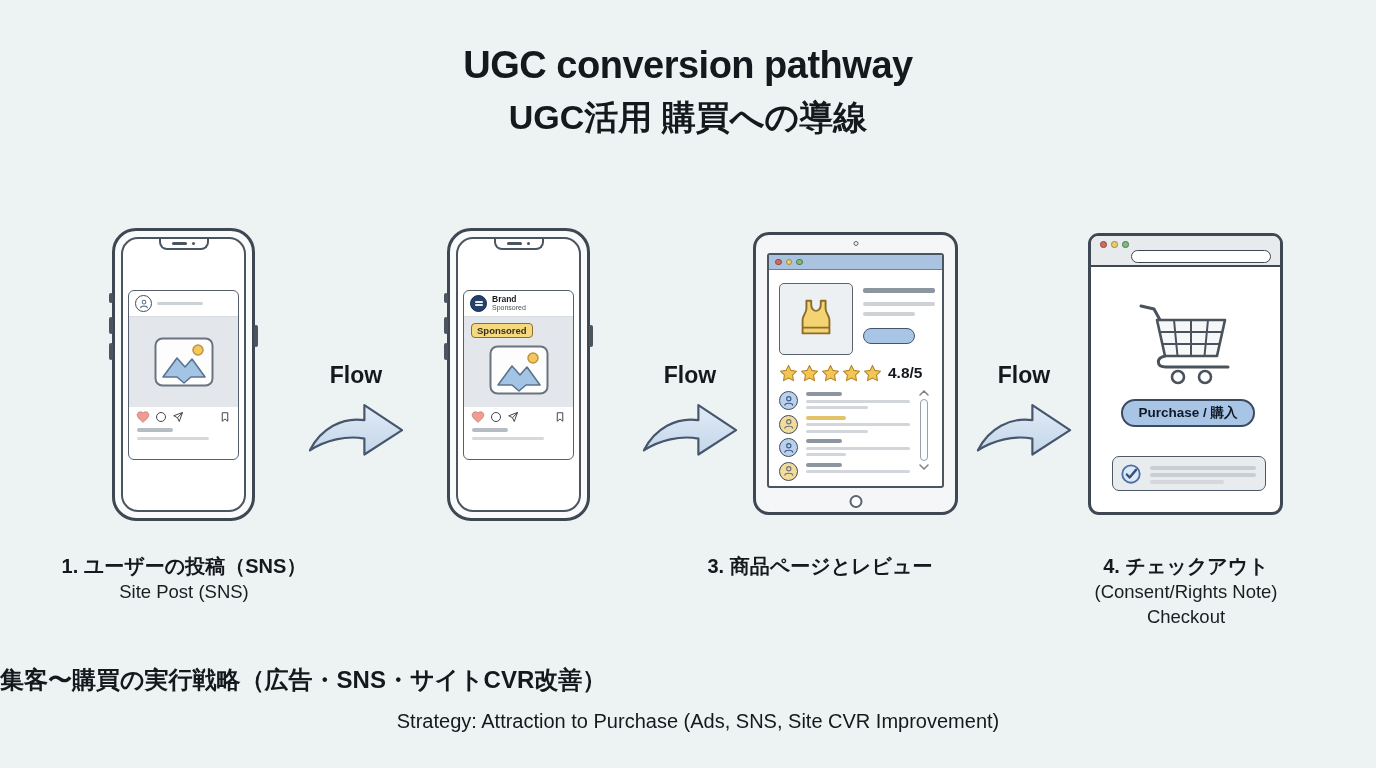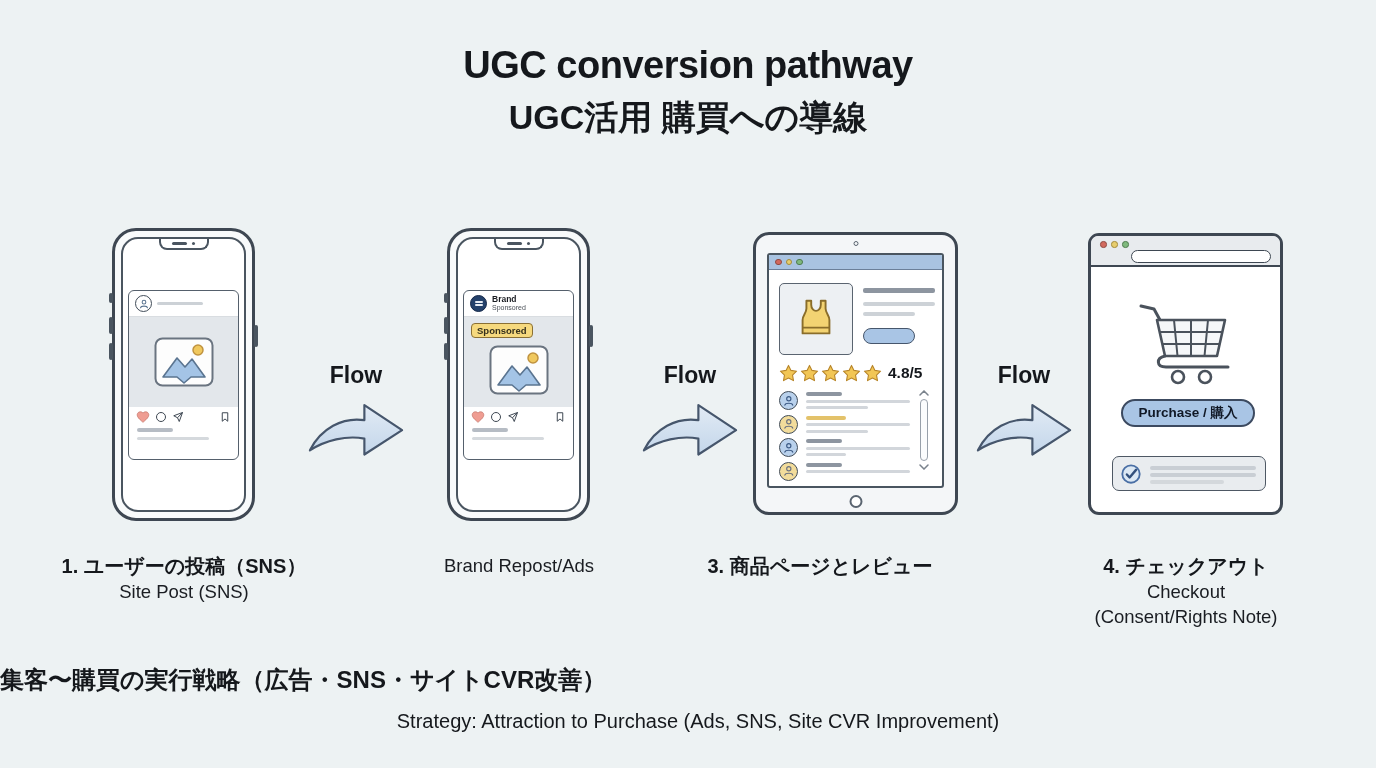--- a/index.html
+++ b/index.html
@@ -432,27 +432,26 @@
       <span class="c-line cl2"></span>
       <span class="c-line cl3"></span>
     </div>
   </div>
 
   <div class="stage-label" style="left:24px;">
     <div class="stage-ja">1. ユーザーの投稿（SNS）</div>
     <div class="stage-en">Site Post (SNS)</div>
   </div>
   <div class="stage-label" style="left:359px;">
-    <div class="stage-en">Brand Repost/Ads</div>
   </div>
   <div class="stage-label" style="left:660px;">
     <div class="stage-ja">3. 商品ページとレビュー</div>
   </div>
   <div class="stage-label" style="left:1026px;">
     <div class="stage-ja">4. チェックアウト</div>
+    <div class="stage-en">(Consent/Rights Note)</div>
     <div class="stage-en">Checkout</div>
-    <div class="stage-en">(Consent/Rights Note)</div>
   </div>
 
   <div class="footer-ja">集客〜購買の実行戦略（広告・SNS・サイトCVR改善）</div>
   <div class="footer-en">Strategy: Attraction to Purchase (Ads, SNS, Site CVR Improvement)</div>
 
 </div>
 
 </body></html>

